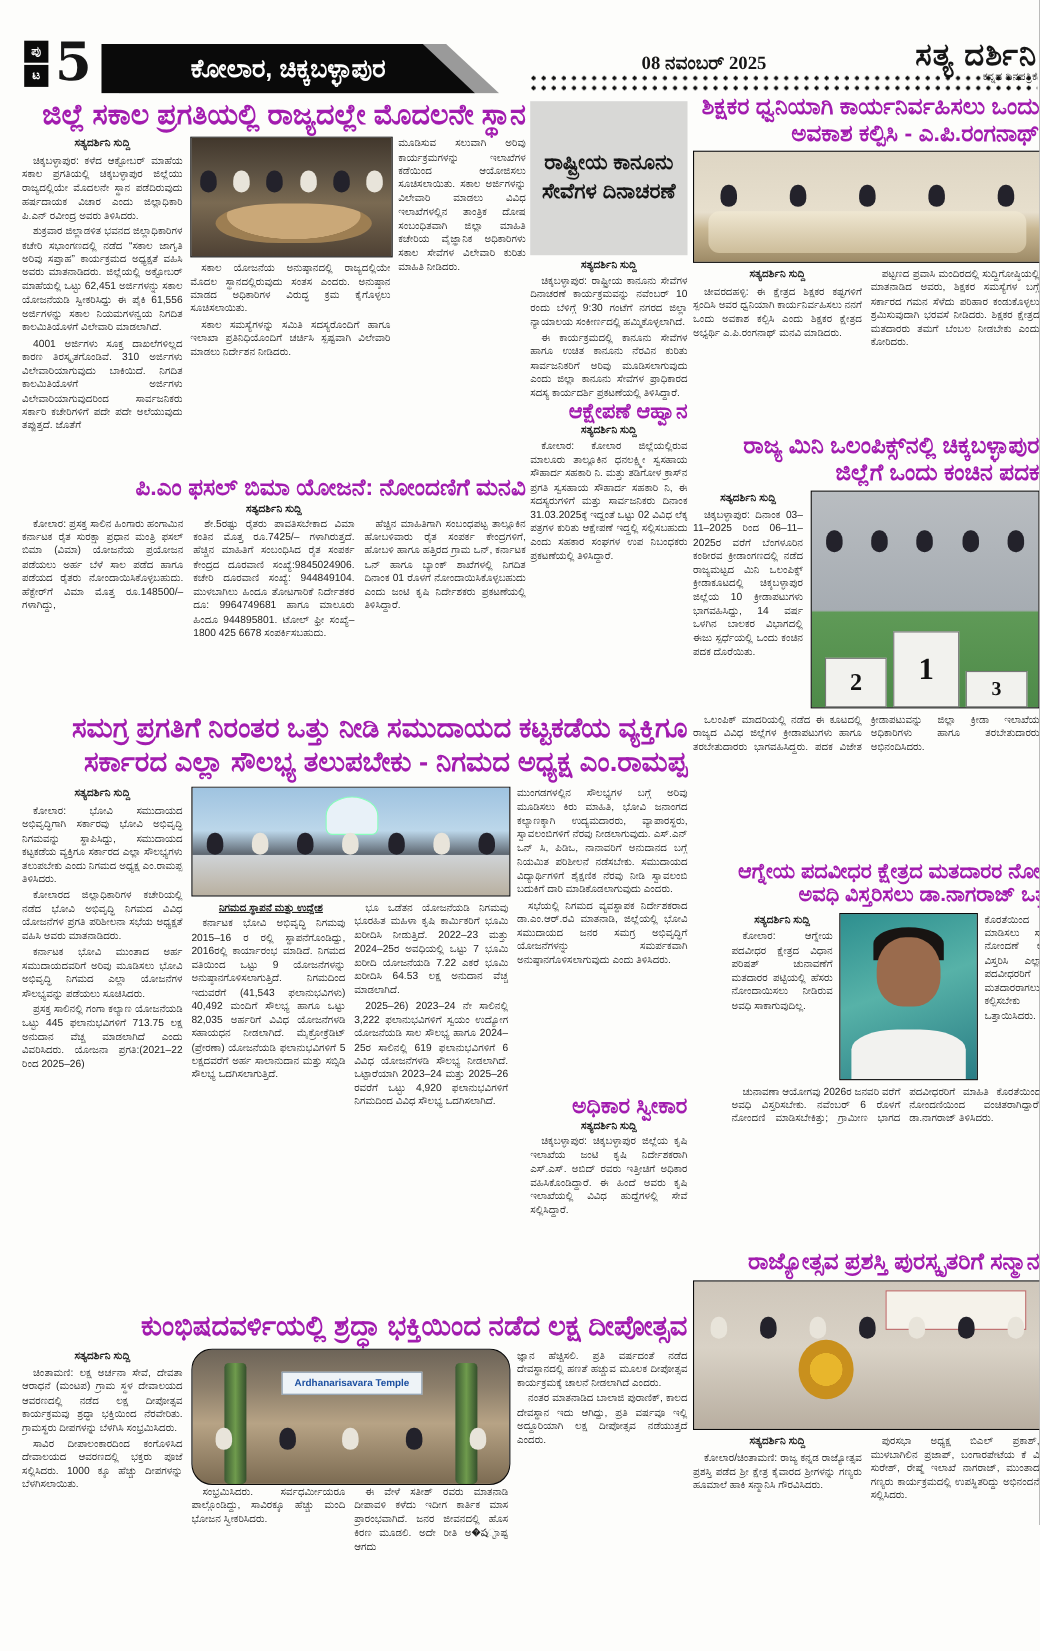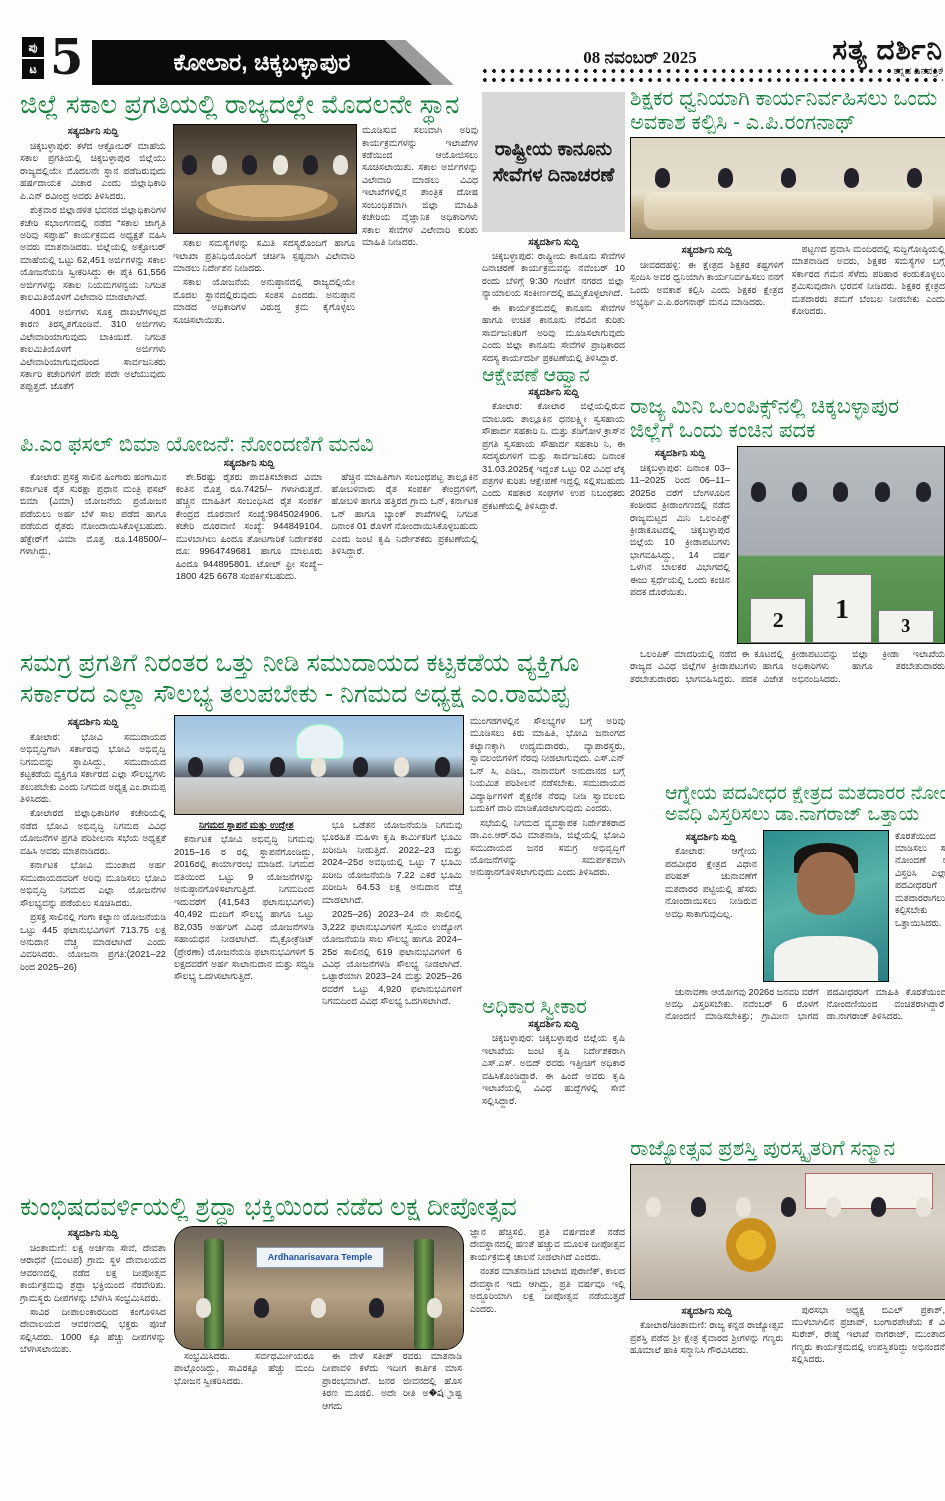--- a/index.html
+++ b/index.html
@@ -12,21 +12,21 @@
   .pgnum{font-family:"DejaVu Serif",serif;font-size:48px;font-weight:bold;line-height:1;}
   .banner-shadow{background:#9a9a9a;clip-path:polygon(0 0,86% 0,100% 100%,0 100%);}
   .banner{background:#0a0a0a;clip-path:polygon(0 0,86% 0,100% 100%,0 100%);color:#fff;
           display:flex;align-items:center;justify-content:center;font-size:23px;font-weight:bold;}
   .pdate{font-family:"Liberation Serif",serif;font-size:17px;font-weight:bold;}
   .masthead{font-size:28px;font-weight:900;letter-spacing:1px;line-height:1;text-align:right;}
   .masthead-sub{font-size:10px;text-align:right;margin-top:1px;}
   .dots{height:6px;background-image:radial-gradient(circle at 3px 3px,#111 1.7px,transparent 2px);
         background-size:9.2px 6px;background-repeat:repeat-x;}
   
-  .hl{font-weight:normal;text-align:left;color:#15803d;line-height:1.12;}
+  .hl{font-weight:bold;text-align:right;color:#a21caf;line-height:1.12;}
   .byline{font-weight:bold;text-align:center;font-size:9.5px;margin:1px 0 2px;}
   .bt{font-size:9.3px;line-height:1.34;text-align:justify;color:#1c1c1c;overflow:hidden;}
   .bt p{margin:0 0 2px;text-indent:10px;}
   .bt p.nohang{text-indent:0;}
   .two{column-count:2;column-gap:8px;}
   .three{column-count:3;column-gap:9px;}
   .subhead{font-weight:bold;text-indent:0 !important;text-decoration:underline;padding-left:25px;}
   .greyhead{background:#d8d8d6;display:flex;align-items:center;justify-content:center;
             text-align:center;font-weight:bold;font-size:19px;line-height:1.35;padding:6px;}
   
@@ -99,22 +99,22 @@
           <div class="prow" style="top:28%;">
             <span class="person"></span>
               <span class="person lite"></span>
               <span class="person"></span>
             <span class="person lite"></span>
               <span class="person"></span>
               <span class="person lite"></span>
           </div>
         </div>
         <div class="bt" style="margin-top:3px;">
+          <p>ಸಕಾಲ ಯೋಜನೆಯ ಅನುಷ್ಠಾನದಲ್ಲಿ ರಾಜ್ಯದಲ್ಲಿಯೇ ಮೊದಲ ಸ್ಥಾನದಲ್ಲಿರುವುದು ಸಂತಸ ಎಂದರು. ಅನುಷ್ಠಾನ ಮಾಡದ ಅಧಿಕಾರಿಗಳ ವಿರುದ್ಧ ಕ್ರಮ ಕೈಗೊಳ್ಳಲು ಸೂಚಿಸಲಾಯಿತು.</p>
           <p>ಸಕಾಲ ಸಮಸ್ಯೆಗಳನ್ನು ಸಮಿತಿ ಸದಸ್ಯರೊಂದಿಗೆ ಹಾಗೂ ಇಲಾಖಾ ಪ್ರತಿನಿಧಿಯೊಂದಿಗೆ ಚರ್ಚಿಸಿ ಸ್ಪಷ್ಟವಾಗಿ ವಿಲೇವಾರಿ ಮಾಡಲು ನಿರ್ದೇಶನ ನೀಡಿದರು.</p>
-          <p>ಸಕಾಲ ಯೋಜನೆಯ ಅನುಷ್ಠಾನದಲ್ಲಿ ರಾಜ್ಯದಲ್ಲಿಯೇ ಮೊದಲ ಸ್ಥಾನದಲ್ಲಿರುವುದು ಸಂತಸ ಎಂದರು. ಅನುಷ್ಠಾನ ಮಾಡದ ಅಧಿಕಾರಿಗಳ ವಿರುದ್ಧ ಕ್ರಮ ಕೈಗೊಳ್ಳಲು ಸೂಚಿಸಲಾಯಿತು.</p>
         </div>
       </div>
       <div class="bt">
         <p class="nohang">ಮೂಡಿಸುವ ಸಲುವಾಗಿ ಅರಿವು ಕಾರ್ಯಕ್ರಮಗಳನ್ನು ಇಲಾಖೆಗಳ ಕಡೆಯಿಂದ ಆಯೋಜಿಸಲು ಸೂಚಿಸಲಾಯಿತು. ಸಕಾಲ ಅರ್ಜಿಗಳನ್ನು ವಿಲೇವಾರಿ ಮಾಡಲು ವಿವಿಧ ಇಲಾಖೆಗಳಲ್ಲಿನ ತಾಂತ್ರಿಕ ದೋಷ ಸಂಬಂಧಿತವಾಗಿ ಜಿಲ್ಲಾ ಮಾಹಿತಿ ಕಚೇರಿಯ ವೈಜ್ಞಾನಿಕ ಅಧಿಕಾರಿಗಳು ಸಕಾಲ ಸೇವೆಗಳ ವಿಲೇವಾರಿ ಕುರಿತು ಮಾಹಿತಿ ನೀಡಿದರು.</p>
       </div>
     </div>
   </div>
 
   <div class="abs" style="left:20px;top:432px;width:458px;height:212px;">
     <div class="hl" style="font-size:21px;">ಪಿ.ಎಂ ಫಸಲ್ ಬಿಮಾ ಯೋಜನೆ: ನೋಂದಣಿಗೆ ಮನವಿ</div>

